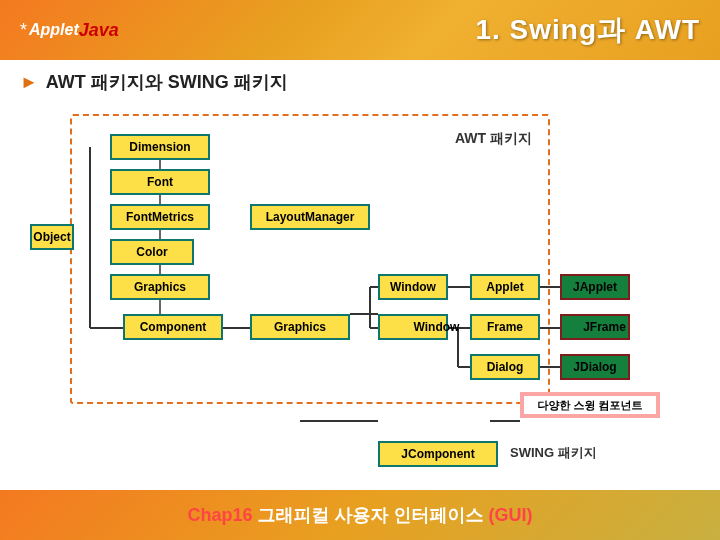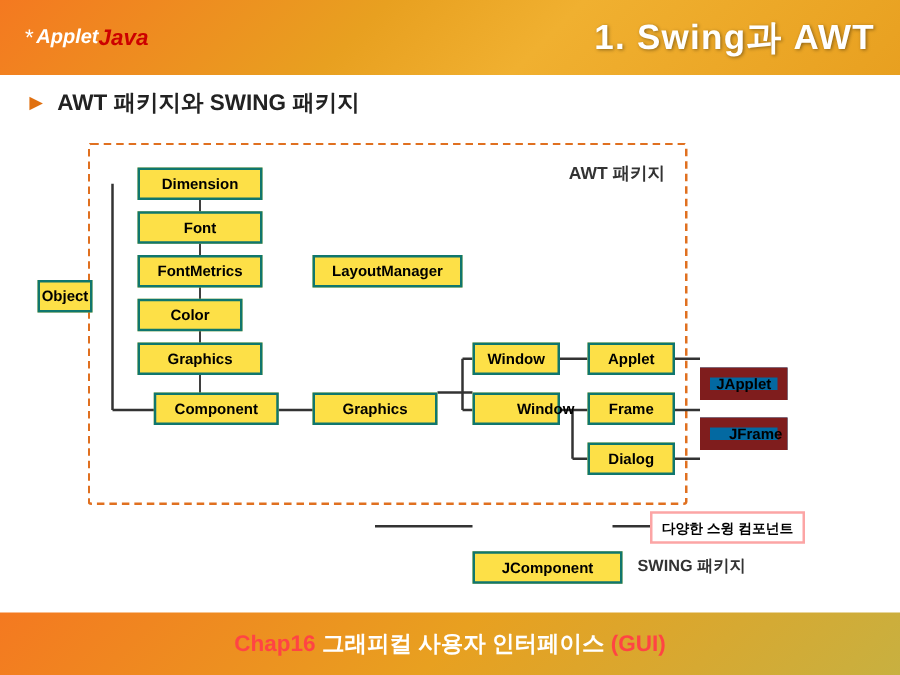--- a/index.html
+++ b/index.html
@@ -147,28 +147,28 @@
     .box-component { top: 210px; left: 93px; width: 100px; }
     .box-layoutmanager { top: 100px; left: 220px; width: 120px; }
     .box-container { top: 210px; left: 220px; width: 100px; }
     .box-panel { top: 170px; left: 348px; width: 70px; }
     .box-window { top: 210px; left: 348px; width: 70px; padding-left: 47px; }
     .box-applet { top: 170px; left: 440px; width: 70px; }
     .box-frame { top: 210px; left: 440px; width: 70px; }
     .box-dialog { top: 250px; left: 440px; width: 70px; }
 
     
-    .swing-box { background: #0369a1; border: 8px solid #7f1d1d; margin-top: 20px; }
+    .swing-box { background: #15803d; border: 2px solid #7f1d1d; }
     .box-japplet { top: 170px; left: 530px; width: 70px; }
     .box-jframe { top: 210px; left: 530px; width: 70px; padding-left: 19px; }
     .box-jdialog { top: 250px; left: 530px; width: 70px; }
 
     
     .box-jcomponent { top: 305px; left: 348px; width: 120px; margin-top: 32px; }
-    .box-swing-components { top: 305px; left: 490px; width: 124px; background: #fff; border: 2px solid #fca5a5; }
+    .box-swing-components { top: 288px; left: 490px; width: 140px; background: #fff; border: 4px solid #fca5a5; }
 
     
     .swing-package-label {
       position: absolute;
       top: 340px;
       left: 480px;
       font-size: 13px;
       font-weight: bold;
       color: #333;
     }
@@ -277,20 +277,21 @@
 
     <div class="class-box box-panel">Window</div>
     <div class="class-box box-window">Window</div>
 
     <div class="class-box box-applet">Applet</div>
     <div class="class-box box-frame">Frame</div>
     <div class="class-box box-dialog">Dialog</div>
 
     <div class="class-box swing-box box-japplet">JApplet</div>
     <div class="class-box swing-box box-jframe">JFrame</div>
+    <div class="class-box swing-box box-jdialog">JDialog</div>
 
     <div class="class-box box-jcomponent">JComponent</div>
     <div class="class-box box-swing-components" style="font-size:11px;">다양한 스윙 컴포넌트</div>
 
     <div class="swing-package-label">SWING 패키지</div>
 
   </div>
 </div>
 
 <div class="bottom-footer">

